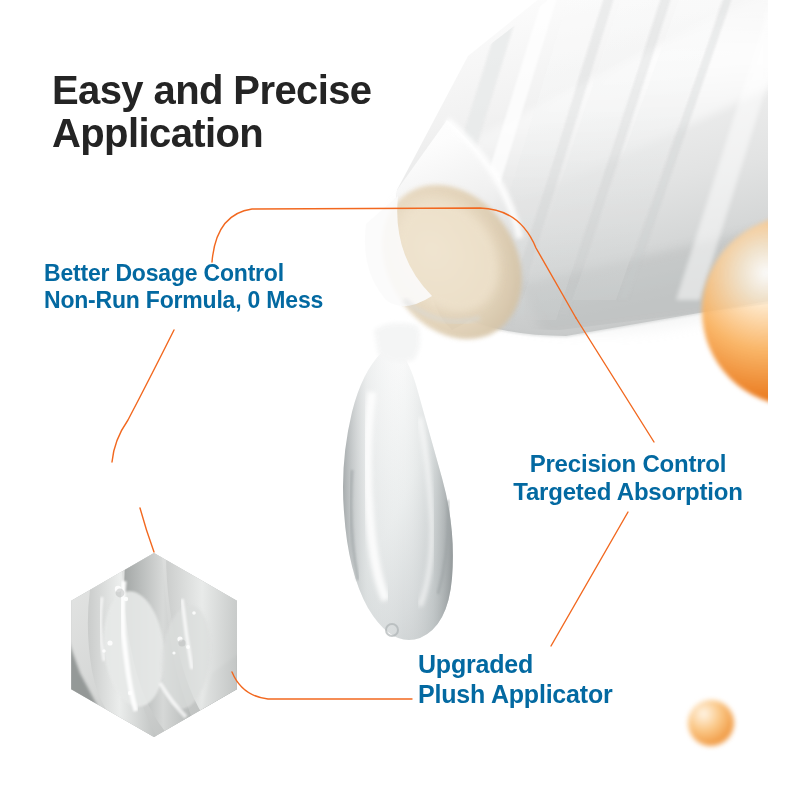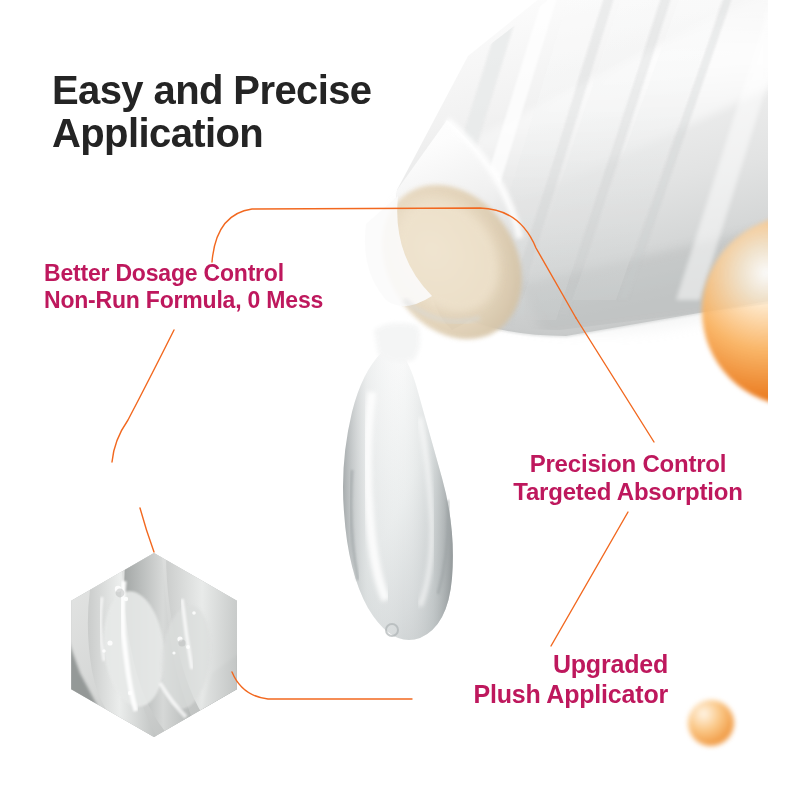--- a/index.html
+++ b/index.html
@@ -19,31 +19,31 @@
     font-weight:700;letter-spacing:-0.6px;
     color:#242424;
     white-space:pre-line;
     z-index:40;
     -webkit-font-smoothing:antialiased;
   }
 
   
   .callout{
     position:absolute;
-    color:#be185d;
+    color:#0369a1;
     font-weight:700;
     line-height:1.18;
     white-space:pre-line;
     z-index:40;
     letter-spacing:-0.2px;
   }
   #c-dosage{left:44px;top:260px;font-size:23px;text-align:left;}
   #c-gel{left:50px;top:466px;font-size:25px;}
   #c-precision{left:478px;top:450px;font-size:24px;text-align:center;width:300px;}
-  #c-plush{left:418px;top:650px;font-size:25px;text-align:right;width:250px;}
+  #c-plush{left:418px;top:650px;font-size:25px;text-align:left;width:250px;}
 
   
   #lines{position:absolute;left:0;top:0;width:800px;height:800px;z-index:35;pointer-events:none;}
 
   
   #product{position:absolute;left:0;top:0;width:800px;height:800px;z-index:10;}
 
   
   #hex-wrap{
     position:absolute;left:62px;top:553px;width:184px;height:184px;z-index:30;

